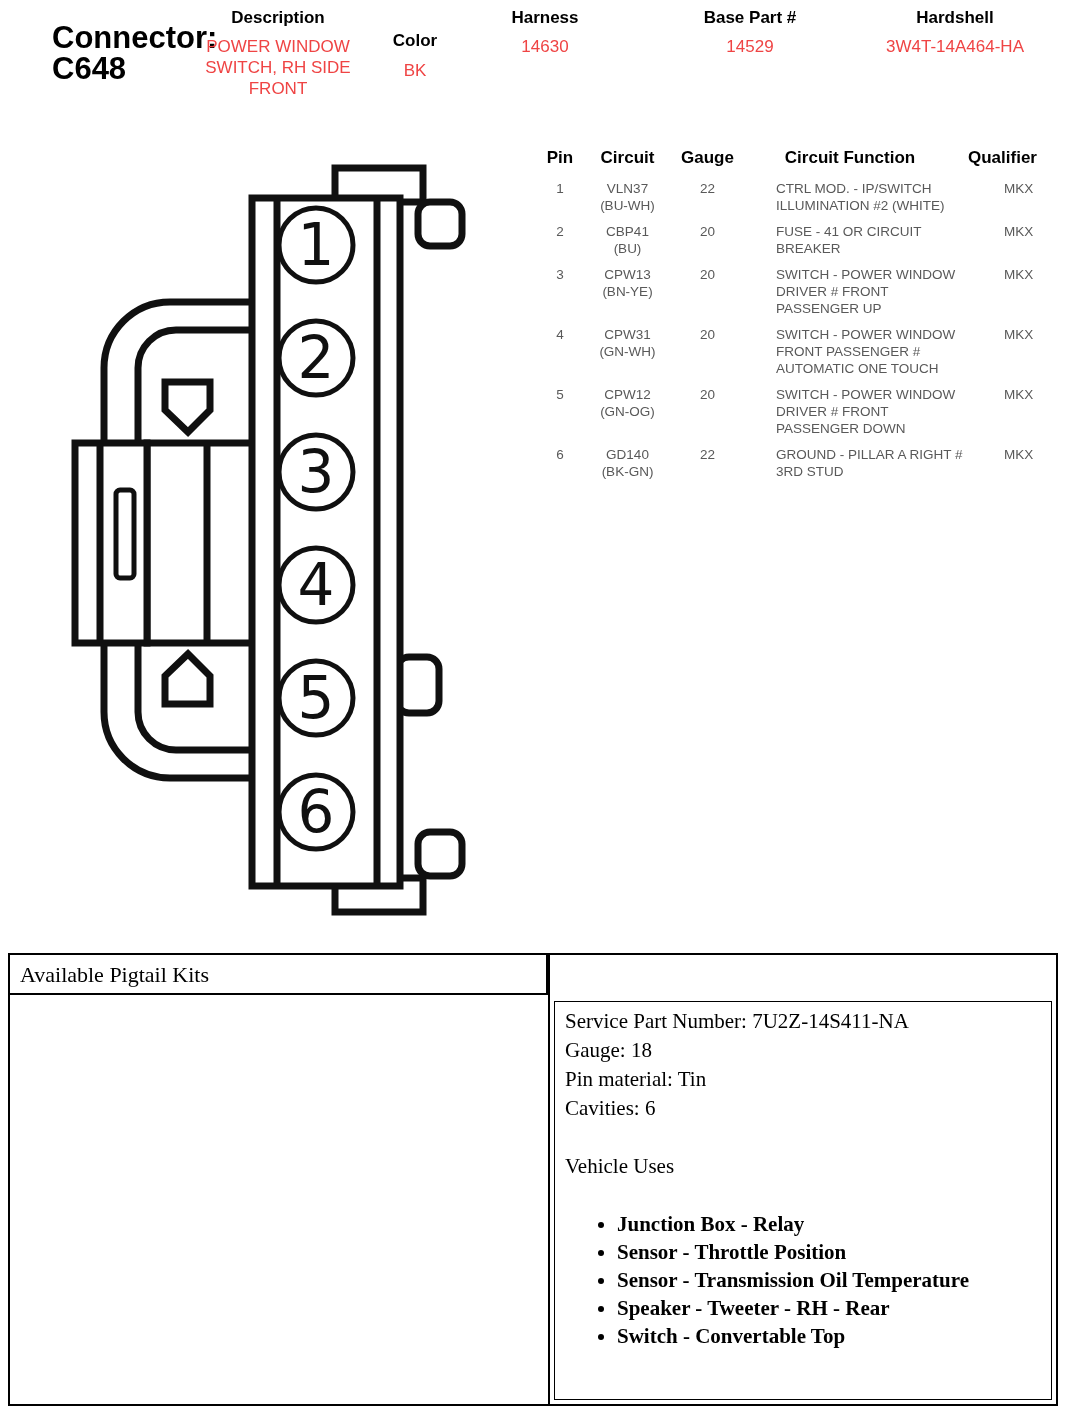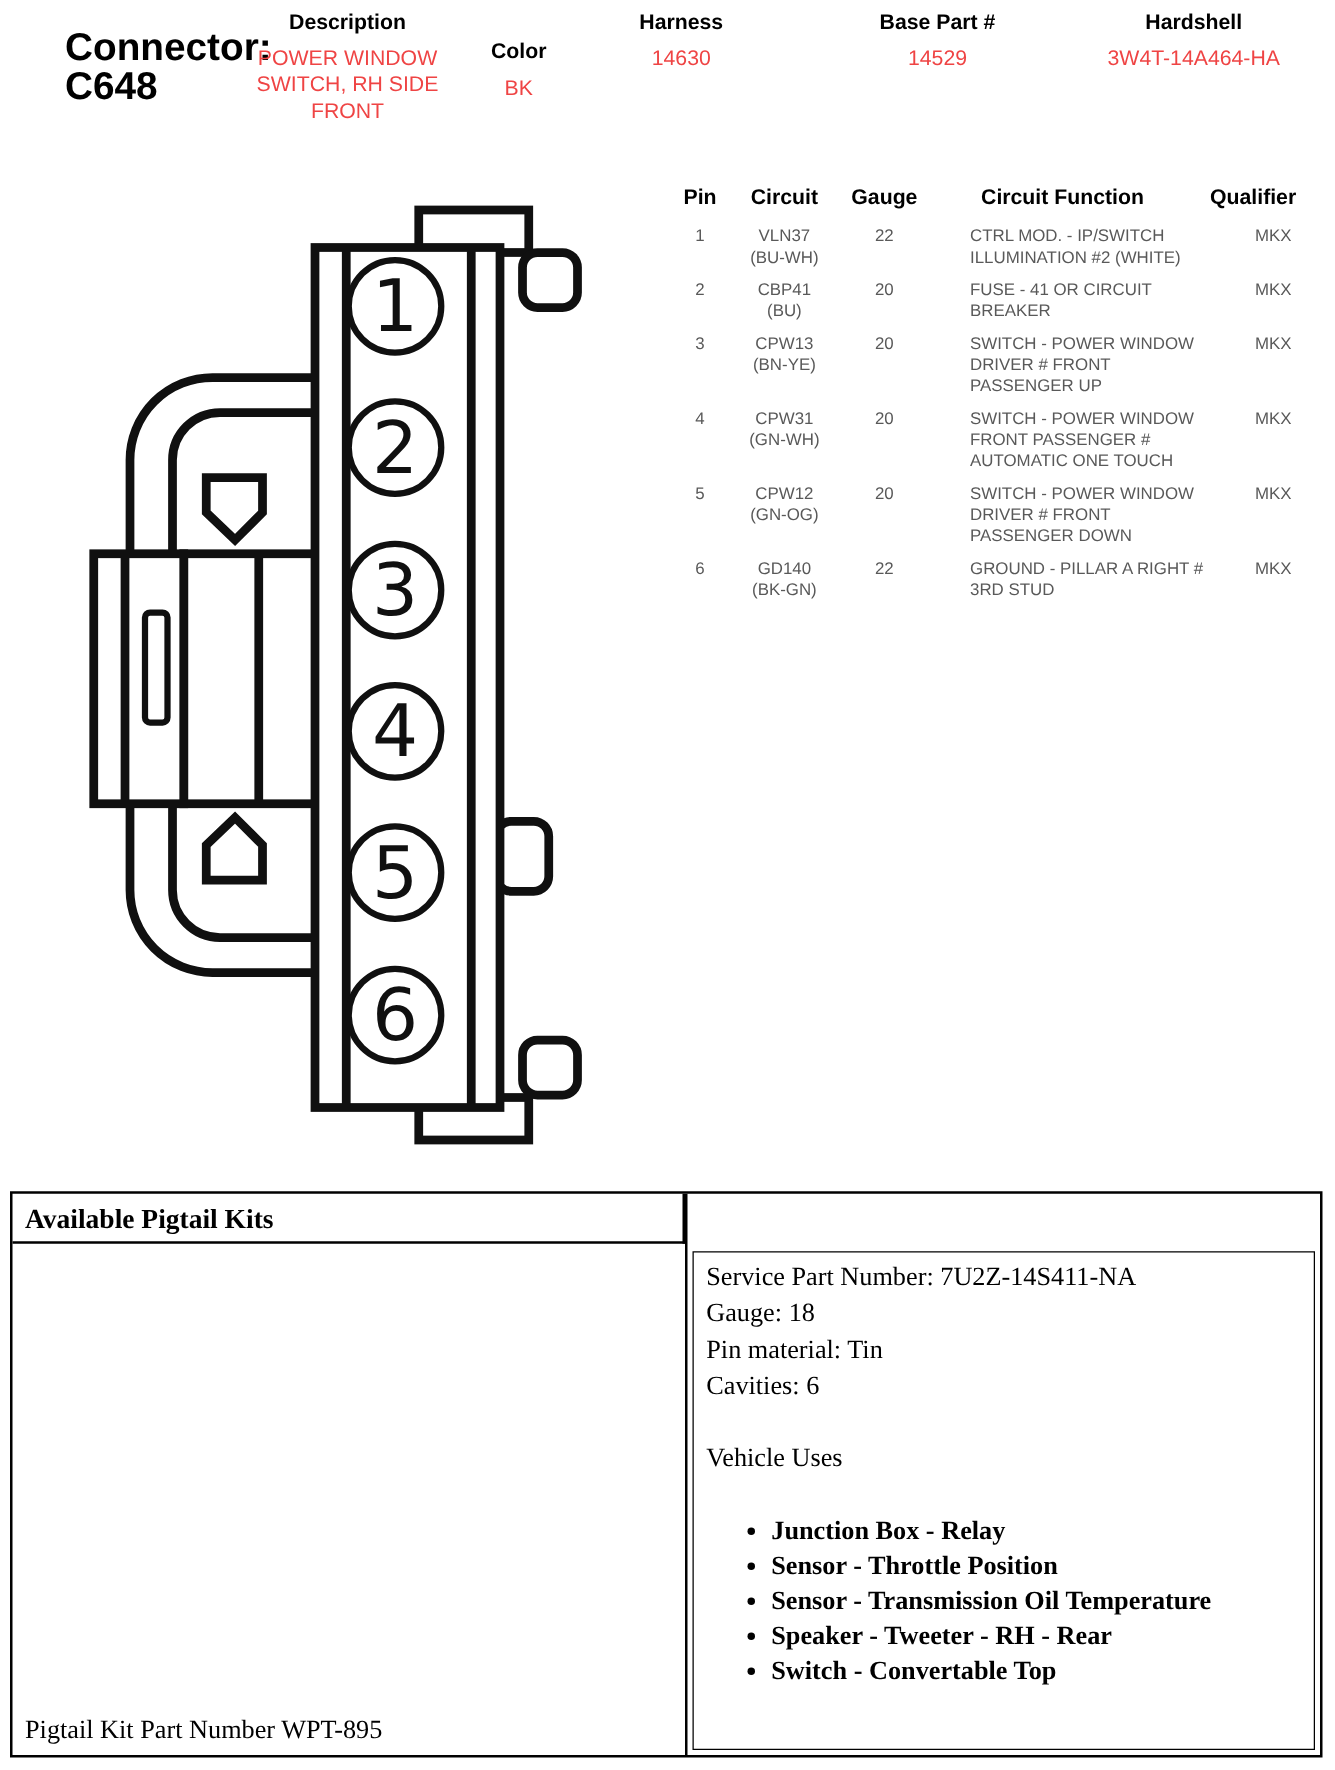--- a/index.html
+++ b/index.html
@@ -31,21 +31,21 @@
   .col-qual{width:100px;padding-left:8px;text-align:left;flex:0 0 auto;box-sizing:border-box;}
   .fn{white-space:pre-line;margin-left:36px;}
   
   .pigtail-box{
     left:8px;top:953px;width:1050px;height:453px;border:2px solid #000;
     font-family:"Liberation Serif", serif;box-sizing:border-box;
   }
   .pk-header{
     position:absolute;left:0;top:0;width:538px;height:40px;
     border-right:2px solid #000;border-bottom:2px solid #000;
-    font-weight:bold;font-size:22px;padding:7px 0 0 10px;box-sizing:border-box;
+    font-weight:normal;font-size:22px;padding:7px 0 0 10px;box-sizing:border-box;
   }
   .pk-divider{position:absolute;left:538px;top:0;bottom:0;width:2px;background:#000;}
   .pk-right{
     position:absolute;left:544px;top:46px;right:4px;bottom:4px;
     border:1px solid #000;padding:5px 10px;box-sizing:border-box;font-size:21px;
   }
   .pk-line{line-height:29px;}
   .pk-vehicle-title{margin-top:29px;line-height:29px;}
   ul.vehicle{margin:29px 0 0 0;padding-left:52px;font-weight:bold;}
   ul.vehicle li{line-height:28px;margin-bottom:0;}
@@ -232,17 +232,13 @@
     <div class="pk-vehicle-title">Vehicle Uses</div>
     <ul class="vehicle">
       <li>Junction Box - Relay</li>
       <li>Sensor - Throttle Position</li>
       <li>Sensor - Transmission Oil Temperature</li>
       <li>Speaker - Tweeter - RH - Rear</li>
       <li>Switch - Convertable Top</li>
     </ul>
   </div>
 
-  <div class="pk-left-bottom">
-    <span>Pigtail Kit Part Number</span>
-    <b>WPT-895</b>
-  </div>
 </div>
 
 </body></html>

